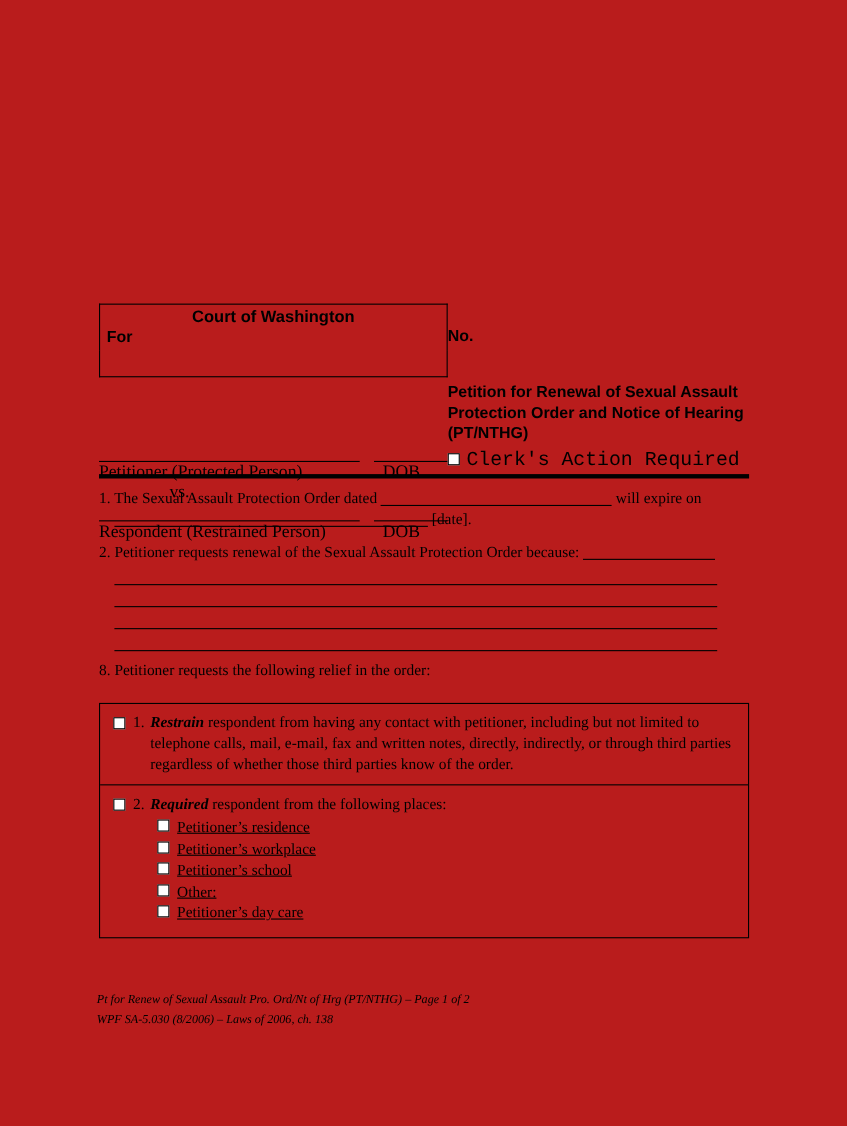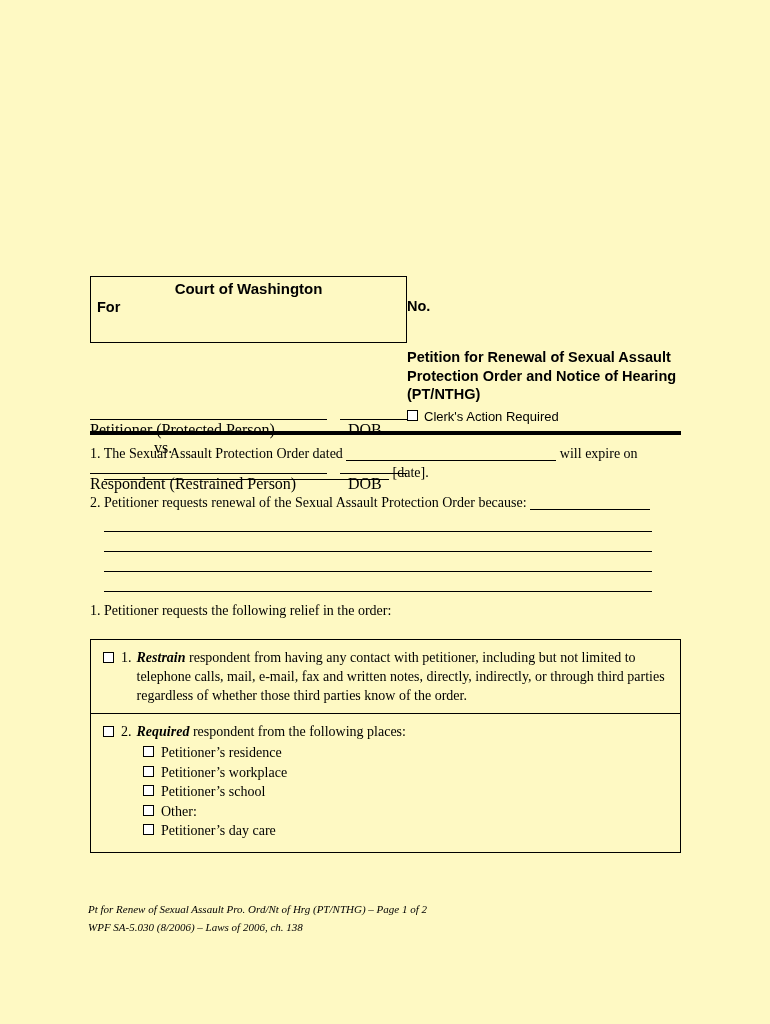--- a/index.html
+++ b/index.html
@@ -14,21 +14,21 @@
     font-family: "Liberation Serif", serif;
     color: #000000;
     overflow: hidden;
   }
 
   .page {
     position: absolute;
     left: 0; top: 0;
     width: 770px;
     height: 1024px;
-    background: #fef9c3;
+    background: #b91c1c;
   }
 
   
   .caption {
     position: absolute;
     left: 90px;
     top: 276px;
     width: 590px;
   }
   .caption-row {
@@ -107,22 +107,22 @@
     margin-top: 22px;
   }
   .doc-title {
     font-family: "Liberation Sans", sans-serif;
     font-weight: bold;
     font-size: 14.5px;
     line-height: 18.5px;
     margin-top: 34px;
   }
   .clerk-line {
-    font-family: Liberation Sans, sans-serif;
-    font-size: 13px;
+    font-family: Liberation Mono, monospace;
+    font-size: 18px;
     margin-top: 5px;
   }
   .cbx {
     display: inline-block;
     width: 9px;
     height: 9px;
     border: 1px solid #000;
     margin-right: 6px;
     vertical-align: 0px;
     background: #fff;
@@ -196,20 +196,21 @@
   }
   .item-text {
     flex: 1 1 auto;
   }
   .bolditalic {
     font-weight: bold;
     font-style: italic;
   }
   .sub-list {
     margin: 2px 0 0 40px;
+    text-decoration: underline;
   }
   .sub-item {
     font-size: 14px;
     line-height: 19.5px;
     white-space: nowrap;
   }
   .sub-item .cbx { margin-right: 7px; }
 
   
   .footer {
@@ -273,21 +274,21 @@
     <span class="num">2.</span>
     <span>Petitioner requests renewal of the Sexual Assault Protection Order because:</span>
     <span class="fill" style="width:120px"></span>
     <span class="blank-line"></span>
     <span class="blank-line"></span>
     <span class="blank-line"></span>
     <span class="blank-line last"></span>
   </div>
 
   <div class="para p3">
-    <span>1. Petitioner requests the following relief in the order:</span>
+    <span>8. Petitioner requests the following relief in the order:</span>
   </div>
 
   <div class="relief-box">
 
     <div class="relief-item">
       <div class="item-head">
         <span class="cbx item-cbx"></span>
         <span class="item-num">1.</span>
         <span class="item-text">
           <span class="bolditalic">Restrain</span><span> respondent from having any contact with petitioner, including but not limited to telephone calls, mail, e-mail, fax and written notes, directly, indirectly, or through third parties regardless of whether those third parties know of the order.</span>

